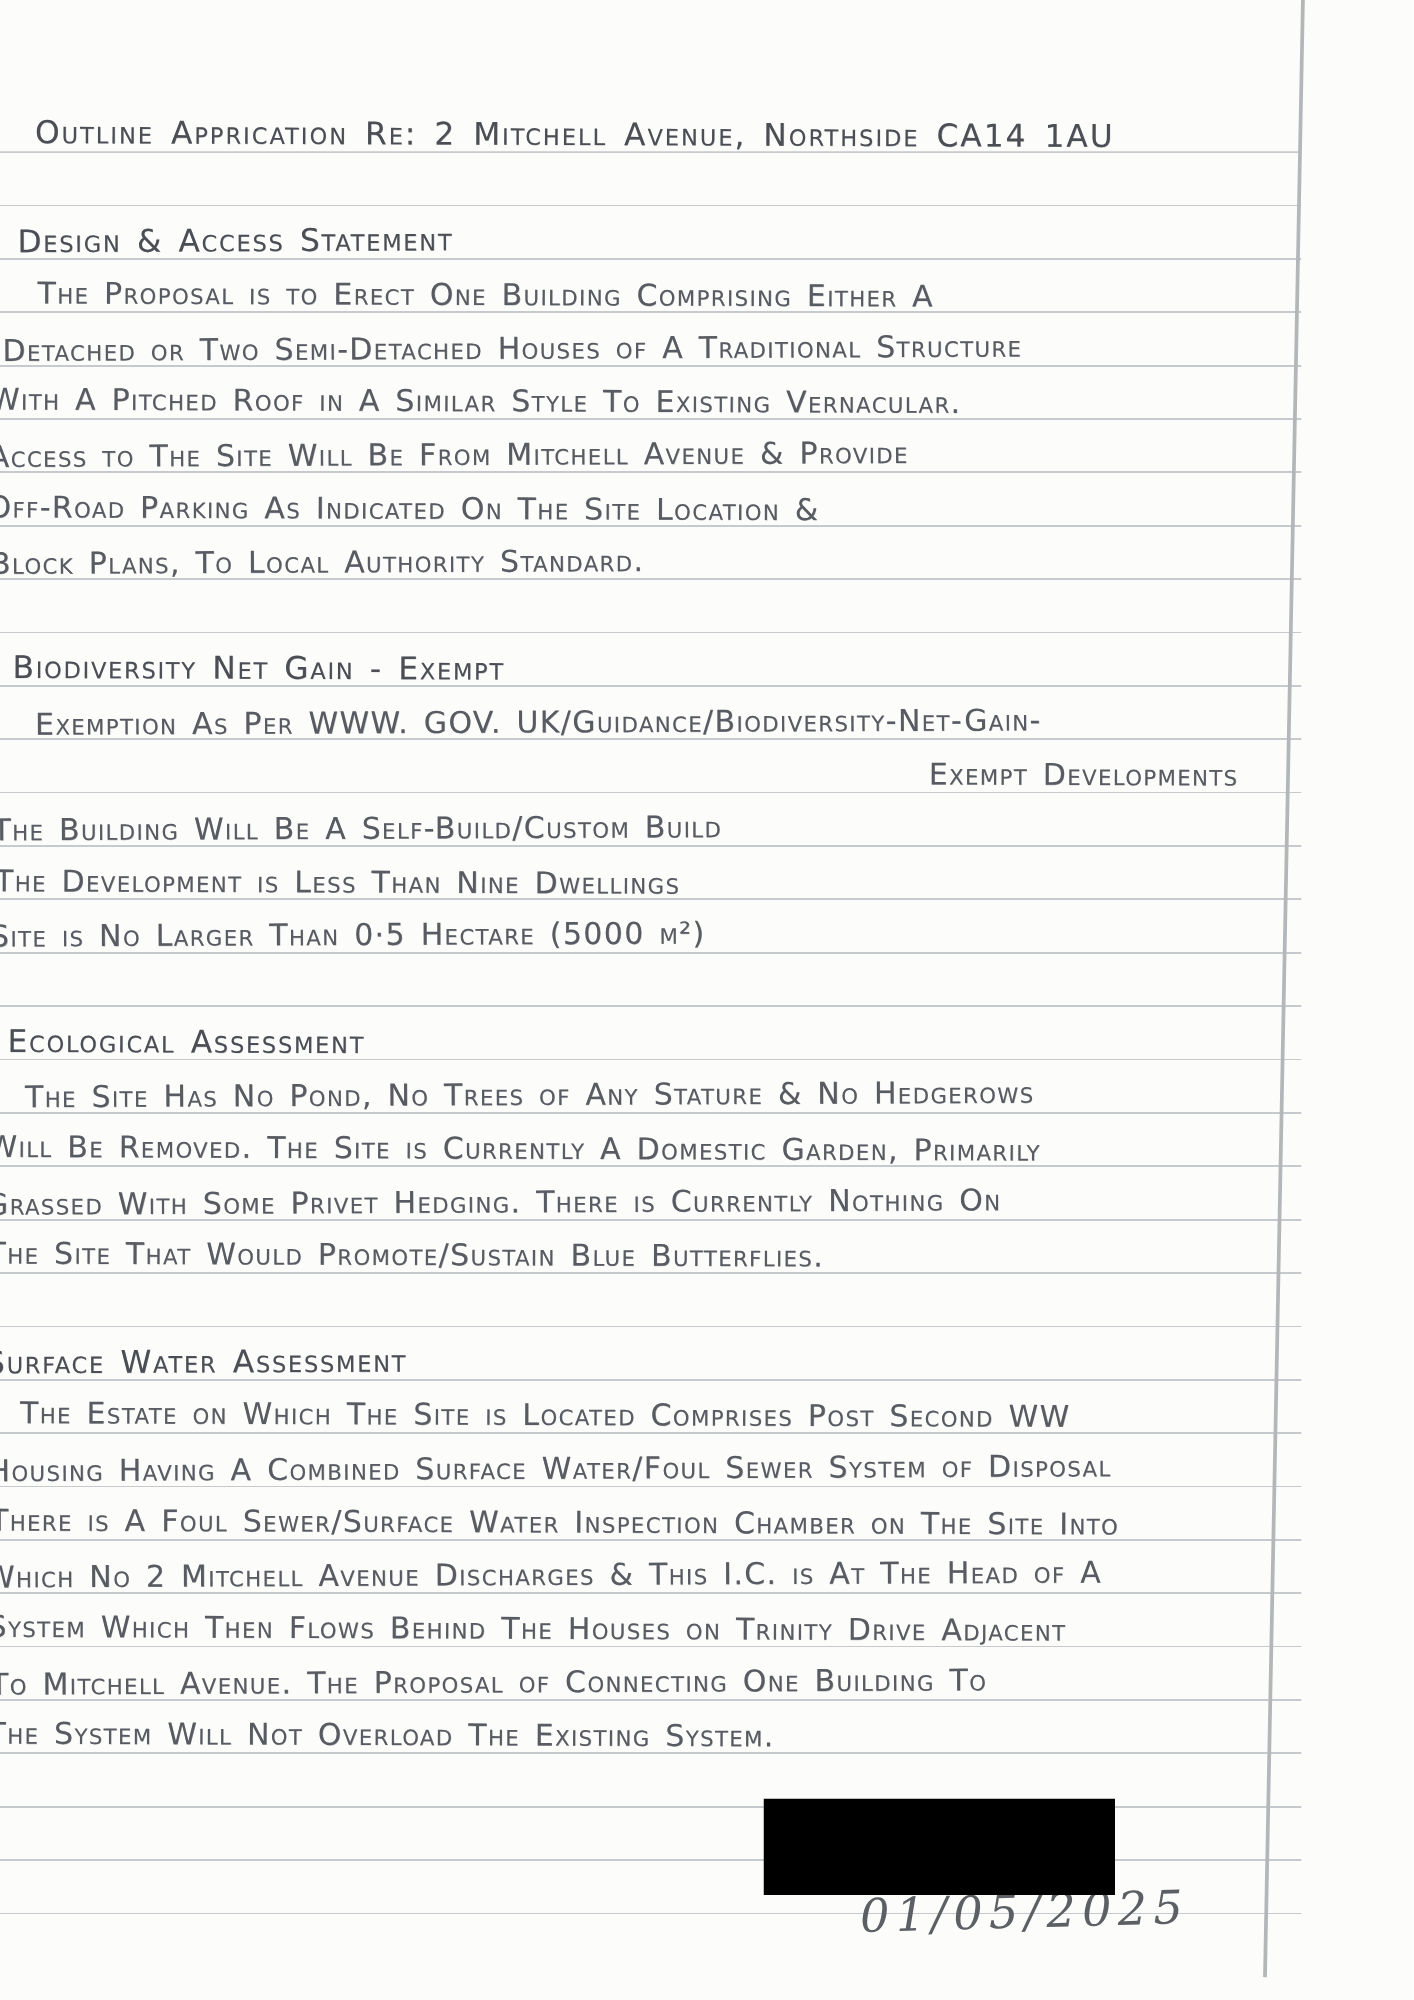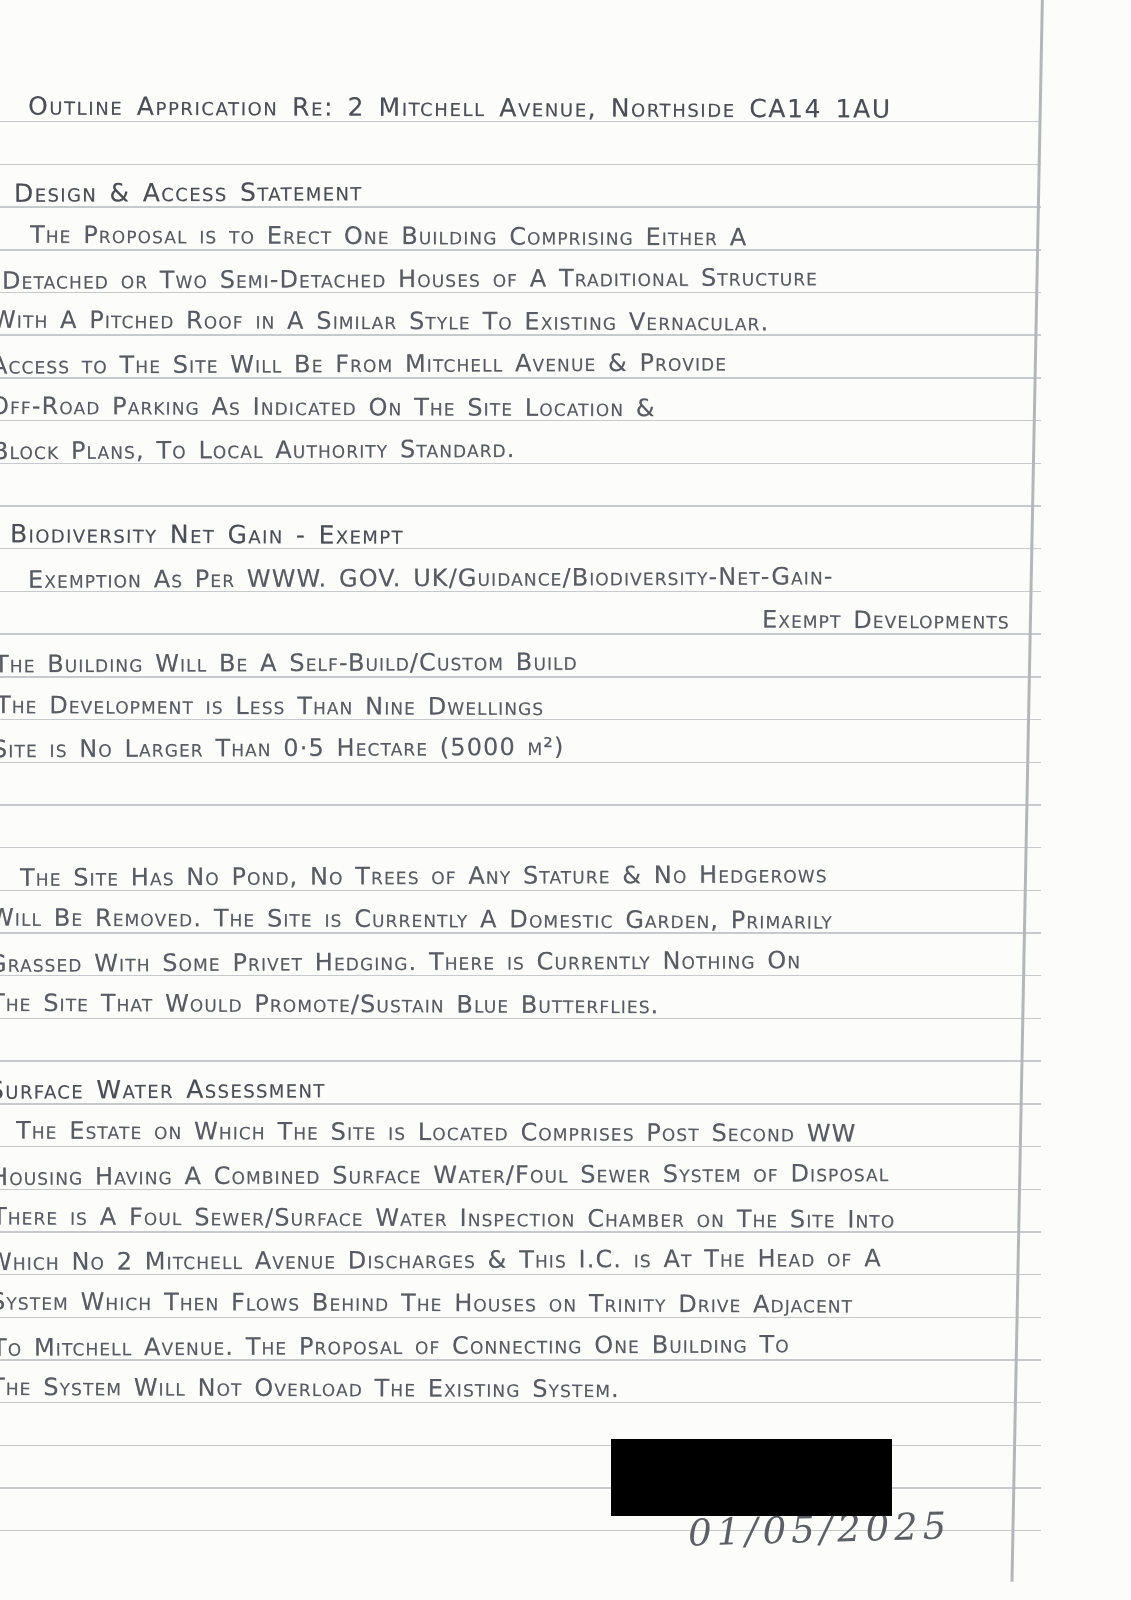--- a/index.html
+++ b/index.html
@@ -100,24 +100,25 @@
 <div class="hw title" style="left: 28px; top: 93px; transform: rotate(0.2deg);">Outline Apprication Re: 2 Mitchell Avenue, Northside CA14 1AU</div>
     <div class="hw heading" style="left: 14px; top: 178px; transform: rotate(-0.25deg);">Design &amp; Access Statement</div>
     <div class="hw body" style="left: 30px; top: 221px; transform: rotate(0.2deg);">The Proposal is to Erect One Building Comprising Either A</div>
     <div class="hw body" style="left: 2px; top: 264px; transform: rotate(-0.25deg);">Detached or Two Semi-Detached Houses of A Traditional Structure</div>
     <div class="hw body" style="left: -8px; top: 306px; transform: rotate(0.2deg);">With A Pitched Roof in A Similar Style To Existing Vernacular.</div>
     <div class="hw body" style="left: -9px; top: 349px; transform: rotate(-0.25deg);">Access to The Site Will Be From Mitchell Avenue &amp; Provide</div>
     <div class="hw body" style="left: -10px; top: 392px; transform: rotate(0.2deg);">Off-Road Parking As Indicated On The Site Location &amp;</div>
     <div class="hw body" style="left: -8px; top: 435px; transform: rotate(-0.25deg);">Block Plans, To Local Authority Standard.</div>
     <div class="hw heading" style="left: 10px; top: 520px; transform: rotate(0.2deg);">Biodiversity Net Gain - Exempt</div>
     <div class="hw body" style="left: 28px; top: 563px; transform: rotate(-0.25deg);">Exemption As Per WWW. GOV. UK/Guidance/Biodiversity-Net-Gain-</div>
-    <div class="hw body" style="right: 121px; top: 605px; transform: rotate(0.2deg);">Exempt Developments</div>
+    <div class="hw body" style="right: 140px; top: 605px; transform: rotate(0.2deg);">Exempt Developments</div>
     <div class="hw body" style="left: -6px; top: 648px; transform: rotate(-0.25deg);">The Building Will Be A Self-Build/Custom Build</div>
     <div class="hw body" style="left: -4px; top: 691px; transform: rotate(0.2deg);">The Development is Less Than Nine Dwellings</div>
     <div class="hw body" style="left: -8px; top: 733px; transform: rotate(-0.25deg);">Site is No Larger Than 0·5 Hectare (5000 m²)</div>
+    <div class="hw heading" style="left: 6px; top: 819px; transform: rotate(0.2deg);">Ecological Assessment</div>
     <div class="hw body" style="left: 20px; top: 861px; transform: rotate(-0.25deg);">The Site Has No Pond, No Trees of Any Stature &amp; No Hedgerows</div>
     <div class="hw body" style="left: -10px; top: 904px; transform: rotate(0.2deg);">Will Be Removed. The Site is Currently A Domestic Garden, Primarily</div>
     <div class="hw body" style="left: -12px; top: 947px; transform: rotate(-0.25deg);">Grassed With Some Privet Hedging. There is Currently Nothing On</div>
     <div class="hw body" style="left: -10px; top: 989px; transform: rotate(0.2deg);">The Site That Would Promote/Sustain Blue Butterflies.</div>
     <div class="hw heading" style="left: -12px; top: 1075px; transform: rotate(-0.25deg);">Surface Water Assessment</div>
     <div class="hw body" style="left: 16px; top: 1117px; transform: rotate(0.2deg);">The Estate on Which The Site is Located Comprises Post Second WW</div>
     <div class="hw body" style="left: -10px; top: 1160px; transform: rotate(-0.25deg);">Housing Having A Combined Surface Water/Foul Sewer System of Disposal</div>
     <div class="hw body" style="left: -8px; top: 1203px; transform: rotate(0.2deg);">There is A Foul Sewer/Surface Water Inspection Chamber on The Site Into</div>
     <div class="hw body" style="left: -12px; top: 1245px; transform: rotate(-0.25deg);">Which No 2 Mitchell Avenue Discharges &amp; This I.C. is At The Head of A</div>
     <div class="hw body" style="left: -10px; top: 1288px; transform: rotate(0.2deg);">System Which Then Flows Behind The Houses on Trinity Drive Adjacent</div>

